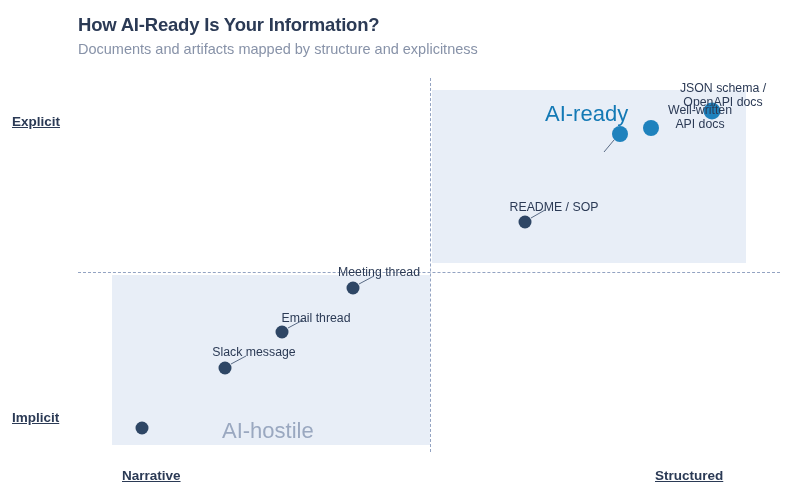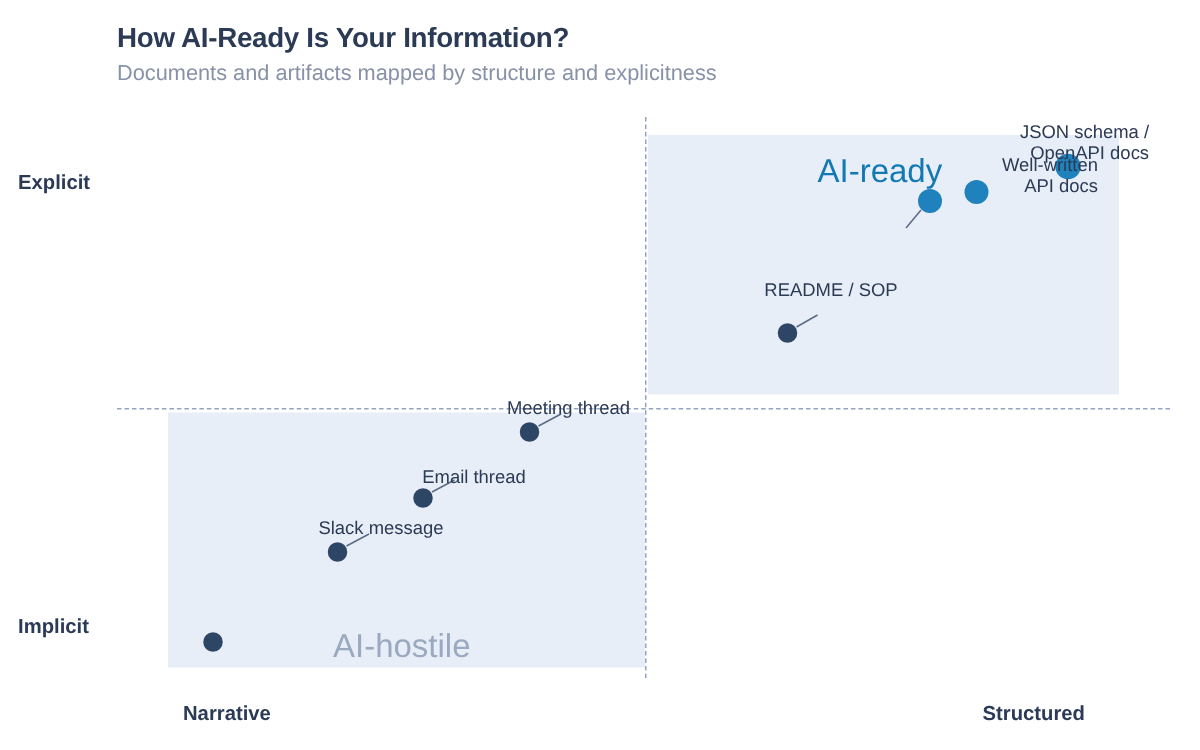--- a/index.html
+++ b/index.html
@@ -33,21 +33,21 @@
     border-left:1.4px dashed #93a3c2;
   }
   #axis-h{
     position:absolute;left:78px;top:272px;width:702px;height:0;
     border-top:1.4px dashed #93a3c2;
   }
 
   
   .axis-label{
     position:absolute;font-size:13.5px;font-weight:bold;
-    color:#2b3a55;white-space:nowrap;
+    color:#2b3a55;white-space:nowrap;text-decoration:underline;
   }
   #lab-explicit{left:12px;top:114px;}
   #lab-implicit{left:12px;top:410px;}
   #lab-narrative{left:122px;top:468px;}
   #lab-structured{left:655px;top:468px;}
 
   
   .quad-name{
     position:absolute;font-size:22px;font-weight:normal;white-space:nowrap;
   }
@@ -60,21 +60,21 @@
     transform:translate(-50%,-50%);
   }
   .pt-blue{background:#1f82bd;}
   .pt-navy{background:#2e4665;}
 
   
   .pt-label{
     position:absolute;font-size:12.3px;color:#2b3a55;
     line-height:14px;white-space:pre;
   }
-  .pt-label.center{text-align:right;transform:translateX(-50%);}
+  .pt-label.center{text-align:center;transform:translateX(-50%);}
   .pt-label.right{text-align:left;}
 
   
   #leaders{position:absolute;left:0;top:0;width:800px;height:500px;
            pointer-events:none;}
 </style>
 </head>
 <body>
 
 <div id="stage">
@@ -106,21 +106,21 @@
 
   <div class="pt pt-blue" style="left:712px;top:111px;width:17px;height:17px;"></div>
   <div class="pt-label center" style="left:723px;top:81px;"><span>JSON schema /</span><br><span>OpenAPI docs</span></div>
 
   <div class="pt pt-blue" style="left:651px;top:128px;width:16px;height:16px;"></div>
   <div class="pt-label center" style="left:700px;top:103px;"><span>Well-written</span><br><span>API docs</span></div>
 
   <div class="pt pt-blue" style="left:620px;top:134px;width:16px;height:16px;"></div>
 
   <div class="pt pt-navy" style="left:525px;top:222px;width:13px;height:13px;"></div>
-  <div class="pt-label center" style="left:554px;top:186px;">README / SOP</div>
+  <div class="pt-label center" style="left:554px;top:200px;">README / SOP</div>
 
   <div class="pt pt-navy" style="left:353px;top:288px;width:13px;height:13px;"></div>
   <div class="pt-label center" style="left:379px;top:265px;">Meeting thread</div>
 
   <div class="pt pt-navy" style="left:282px;top:332px;width:13px;height:13px;"></div>
   <div class="pt-label center" style="left:316px;top:311px;">Email thread</div>
 
   <div class="pt pt-navy" style="left:225px;top:368px;width:13px;height:13px;"></div>
   <div class="pt-label center" style="left:254px;top:345px;">Slack message</div>
 

